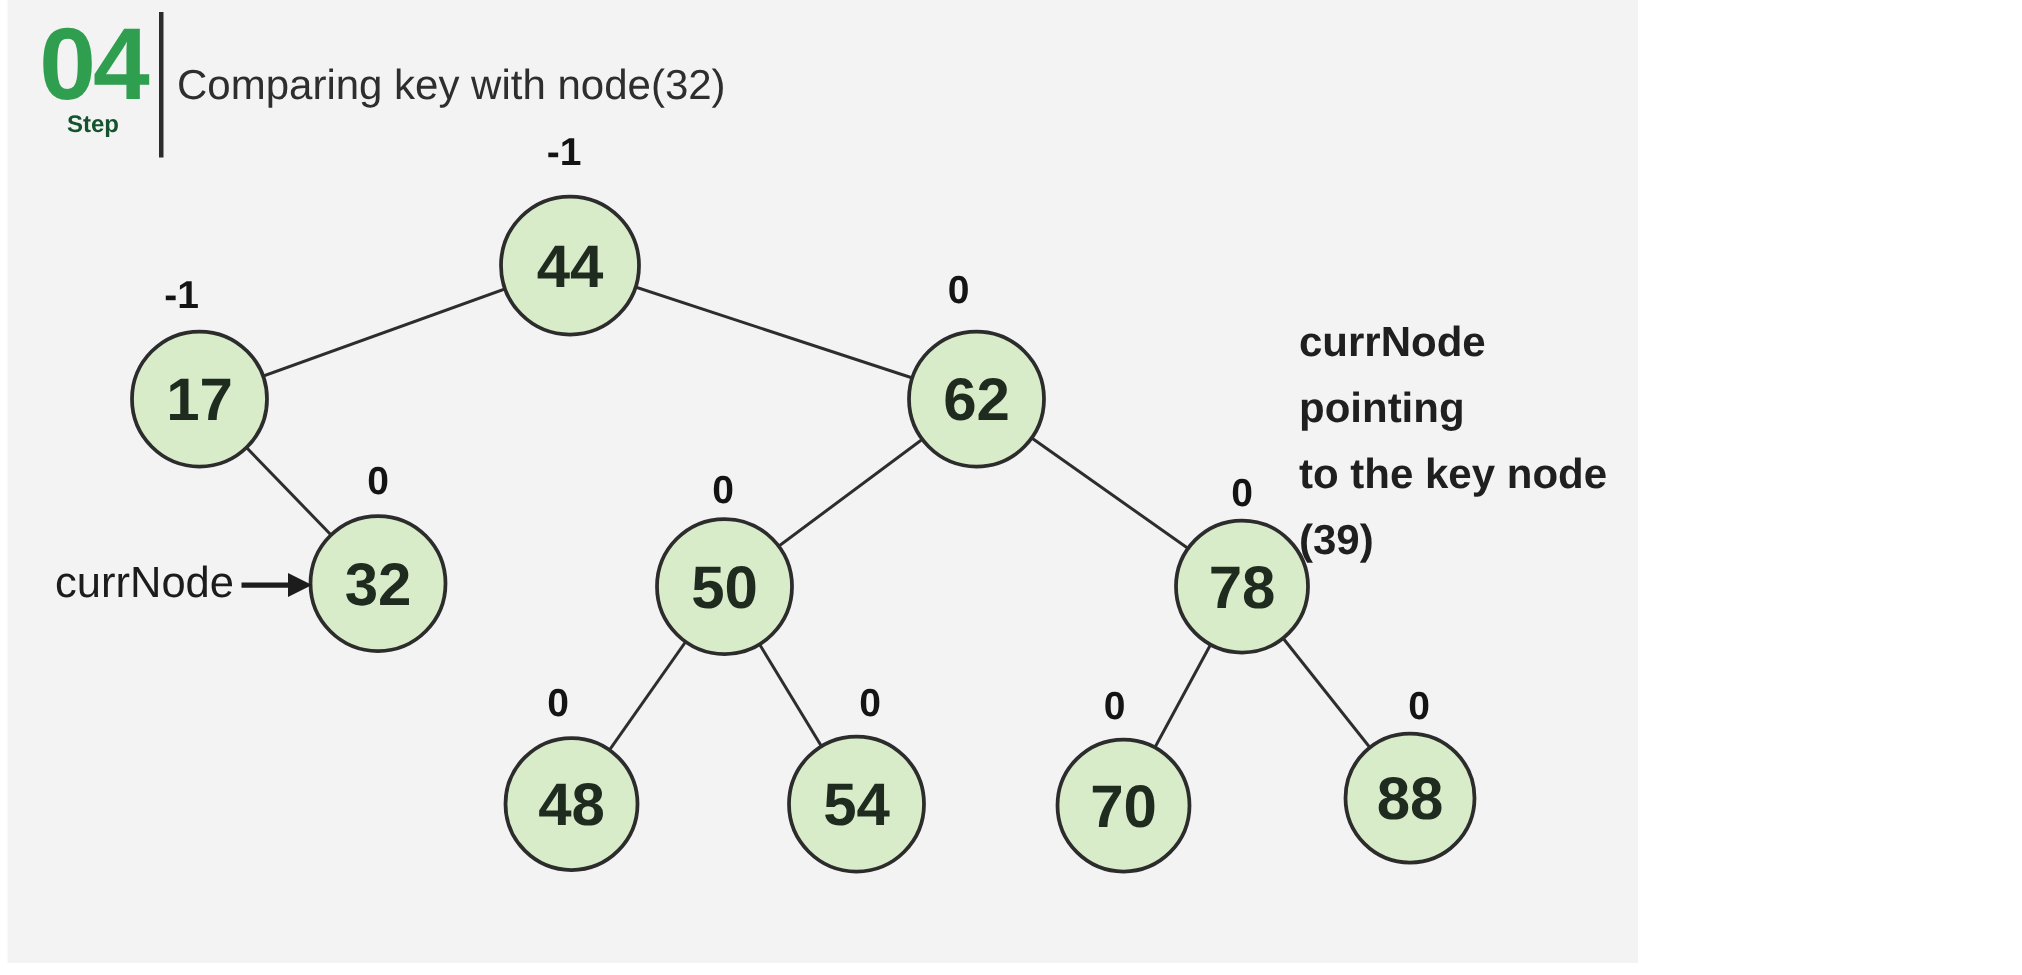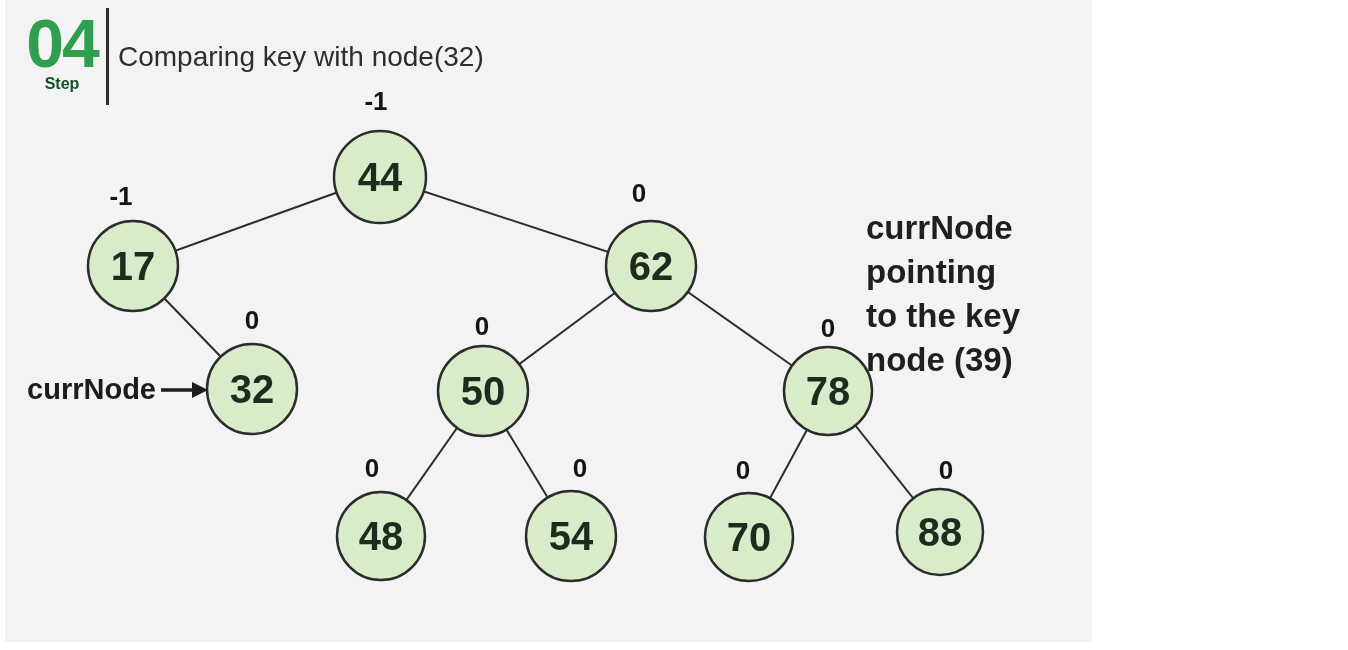--- a/index.html
+++ b/index.html
@@ -15,25 +15,25 @@
   .badge-divider { position:absolute; left:106px; top:8px; width:3px; height:97px; background:#2b2b2b; }
   .page-title { position:absolute; left:118px; top:41px; font-size:28px; font-weight:400; color:#2e2e2e; }
 
   
   svg.tree { position:absolute; left:0; top:0; width:1348px; height:650px; }
   .node-value { font-family:"Liberation Sans","DejaVu Sans",sans-serif; font-size:40px; font-weight:700; text-anchor:middle; }
   .balance-label { font-family:"Liberation Sans","DejaVu Sans",sans-serif; font-size:26px; font-weight:700; text-anchor:middle; }
 
   
   .currnode { position:absolute; left:10px; top:371px; width:146px; text-align:right;
-              font-size:29px; font-weight:700; color:#1c1c1c; line-height:36px; }
+              font-size:29px; font-weight:400; color:#1c1c1c; line-height:36px; }
   .currnode-arrow { position:absolute; left:159px; top:378px; width:50px; height:24px; }
 
   
-  .annotation { position:absolute; left:866px; top:206px; font-size:33px; font-weight:600;
+  .annotation { position:absolute; left:866px; top:206px; font-size:28px; font-weight:600;
                 color:#1f1f1f; line-height:44px; }
 </style>
 </head>
 <body>
 
 <div class="stage">
   <div class="canvas" style="background: rgb(242, 243, 242);"></div>
 
   <div class="step-badge">
     <div class="step-number" style="color: rgb(47, 158, 78);">04</div>

